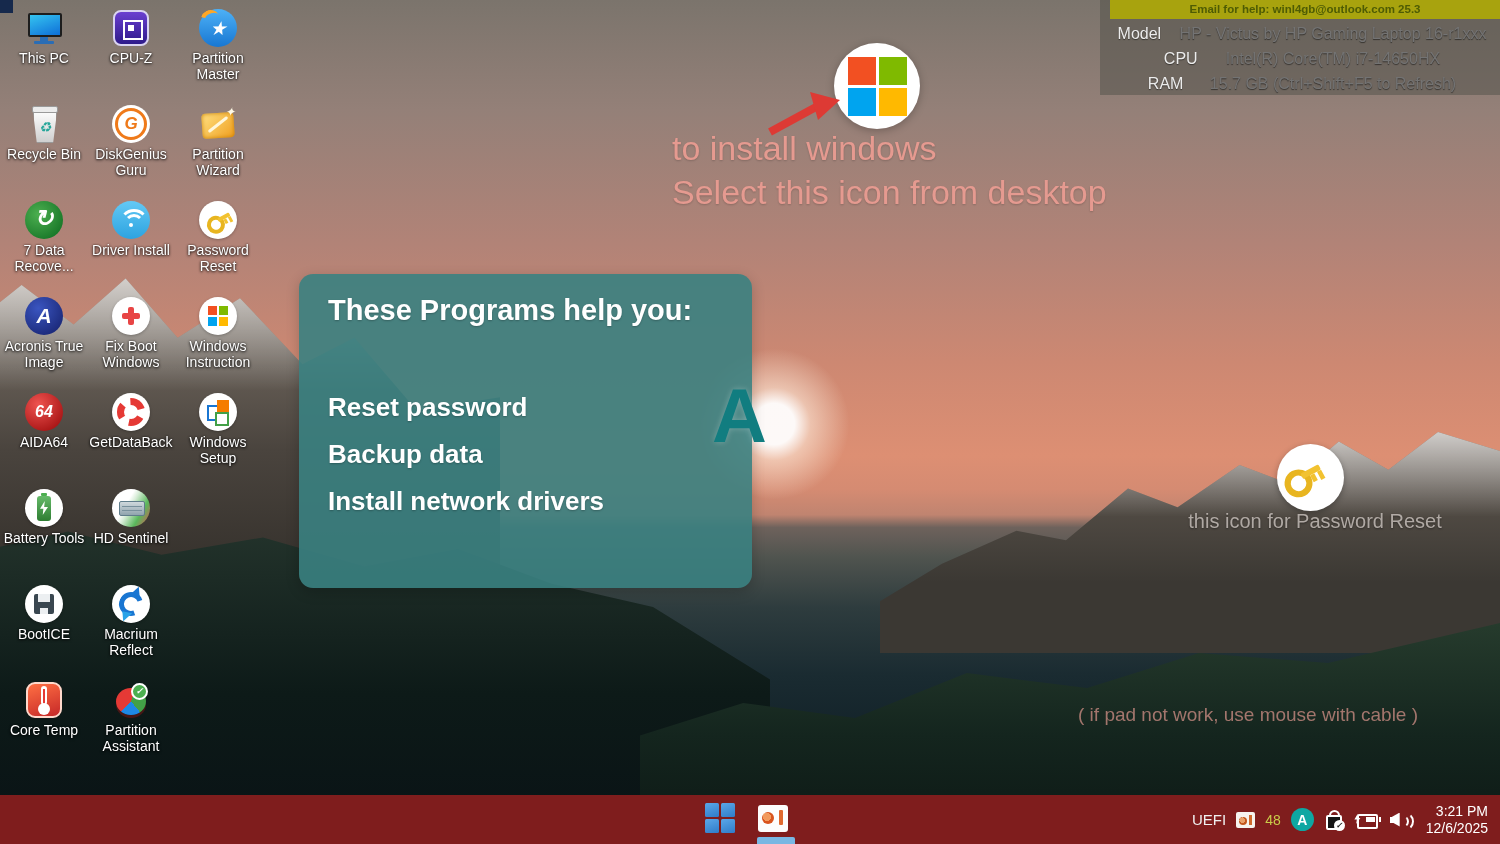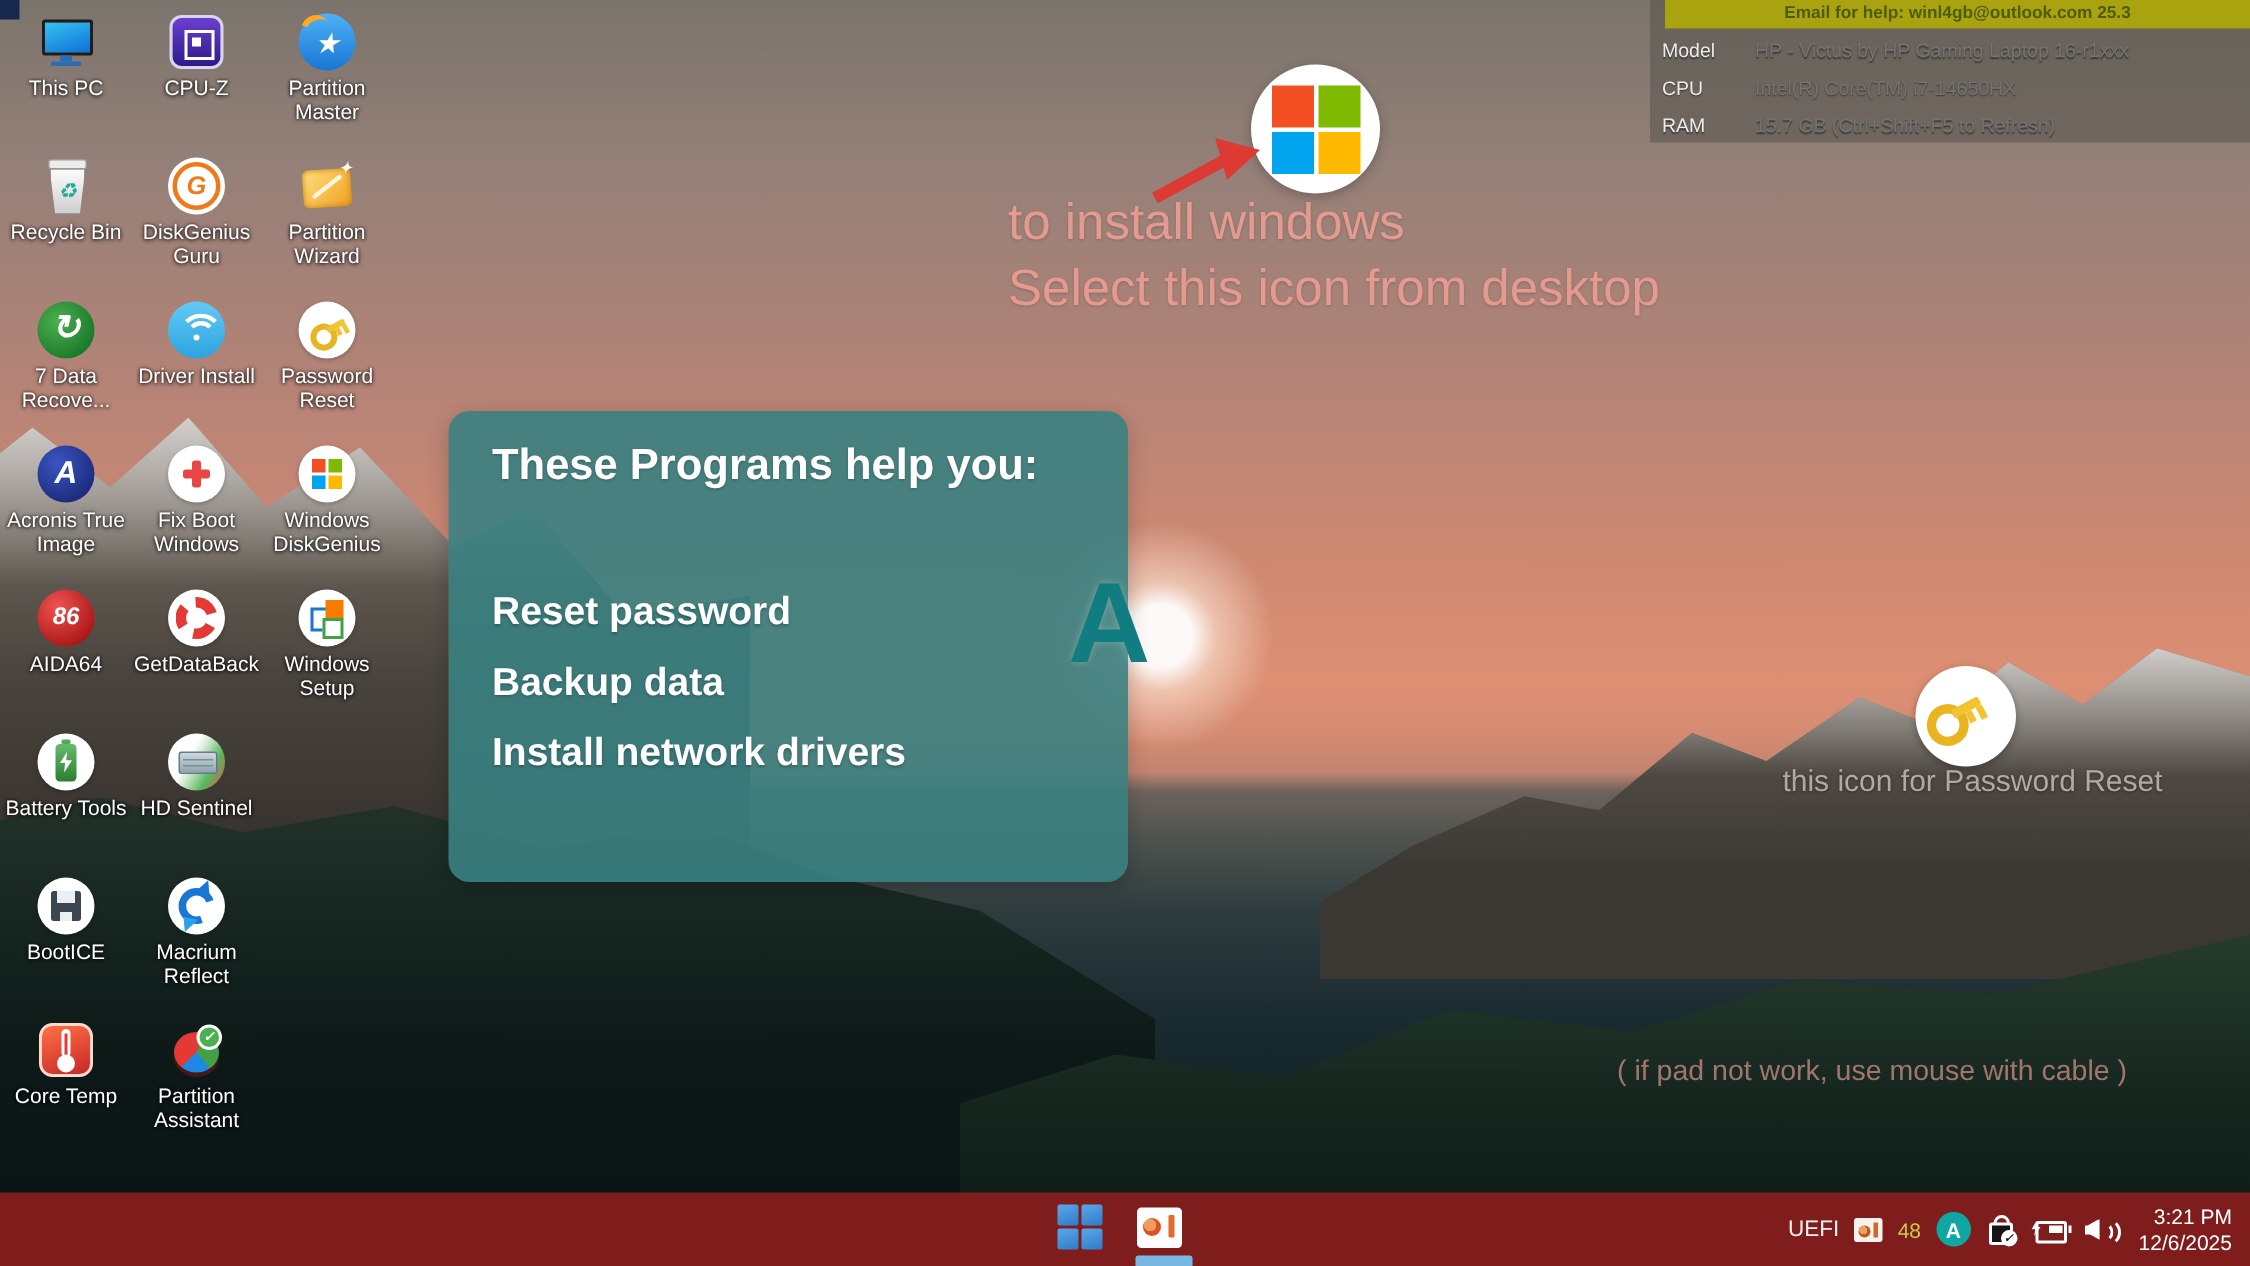--- a/index.html
+++ b/index.html
@@ -173,21 +173,21 @@
     font-size:20px;color:rgba(205,198,192,.8);text-shadow:0 1px 2px rgba(0,0,0,.4);}
   .mouse-hint{position:absolute;left:1078px;top:704px;z-index:3;font-size:19px;color:#a3766d;}
 
   
   .sysinfo{position:absolute;left:1100px;top:0;width:400px;height:95px;z-index:4;
     background:rgba(86,84,76,.55);}
   .si-email{position:absolute;left:10px;top:0;width:390px;height:19px;background:#a8a30e;
     font-size:11.5px;font-weight:700;line-height:19px;text-align:center;color:#4e5c04;
     white-space:nowrap;overflow:hidden;}
   .si-rows{position:absolute;left:8px;top:21px;right:4px;}
-  .si-row{display:flex;line-height:25px;font-size:13px;}
+  .si-row{display:flex;line-height:25px;font-size:16px;justify-content:center;}
   .si-l{width:62px;color:#ececec;text-shadow:0 1px 1px rgba(0,0,0,.5);}
   .si-v{color:#737373;text-shadow:0 1px 1px rgba(0,0,0,.5);white-space:nowrap;}
 
   
   .taskbar{position:absolute;left:0;right:0;bottom:0;height:49px;background:#7f1d1d;z-index:5;}
   .tb-center{position:absolute;left:705px;top:8px;display:flex;gap:22px;align-items:center;}
   .start{width:31px;height:31px;display:grid;grid-template-columns:14px 14px;grid-template-rows:14px 14px;
     gap:2px;cursor:pointer;}
   .start i{display:block;background:linear-gradient(160deg,#5aa7e8,#2f7cc9);border-radius:1.5px;}
   .tb-app{position:relative;width:30px;height:27px;background:#fdfdfd;border-radius:3px;cursor:pointer;}
@@ -332,26 +332,26 @@
         <div class="dlabel">Fix Boot Windows</div>
       </div>
       <div class="dicon" style="left: 175px; top: 296px;">
         <div class="ic">
           <i class="circ ms-bg"></i>
           <i class="msq ms1"></i>
           <i class="msq ms2"></i>
           <i class="msq ms3"></i>
           <i class="msq ms4"></i>
         </div>
-        <div class="dlabel">Windows DiskGenius</div>
+        <div class="dlabel">Windows Instruction</div>
       </div>
       <div class="dicon" style="left: 1px; top: 392px;">
         <div class="ic">
           <i class="circ ai-bg"></i>
-          <i class="ai-64">86</i>
+          <i class="ai-64">64</i>
         </div>
         <div class="dlabel">AIDA64</div>
       </div>
       <div class="dicon" style="left: 88px; top: 392px;">
         <div class="ic">
           <i class="circ gd-bg"></i>
           <i class="gd-buoy"></i>
         </div>
         <div class="dlabel">GetDataBack</div>
       </div>

